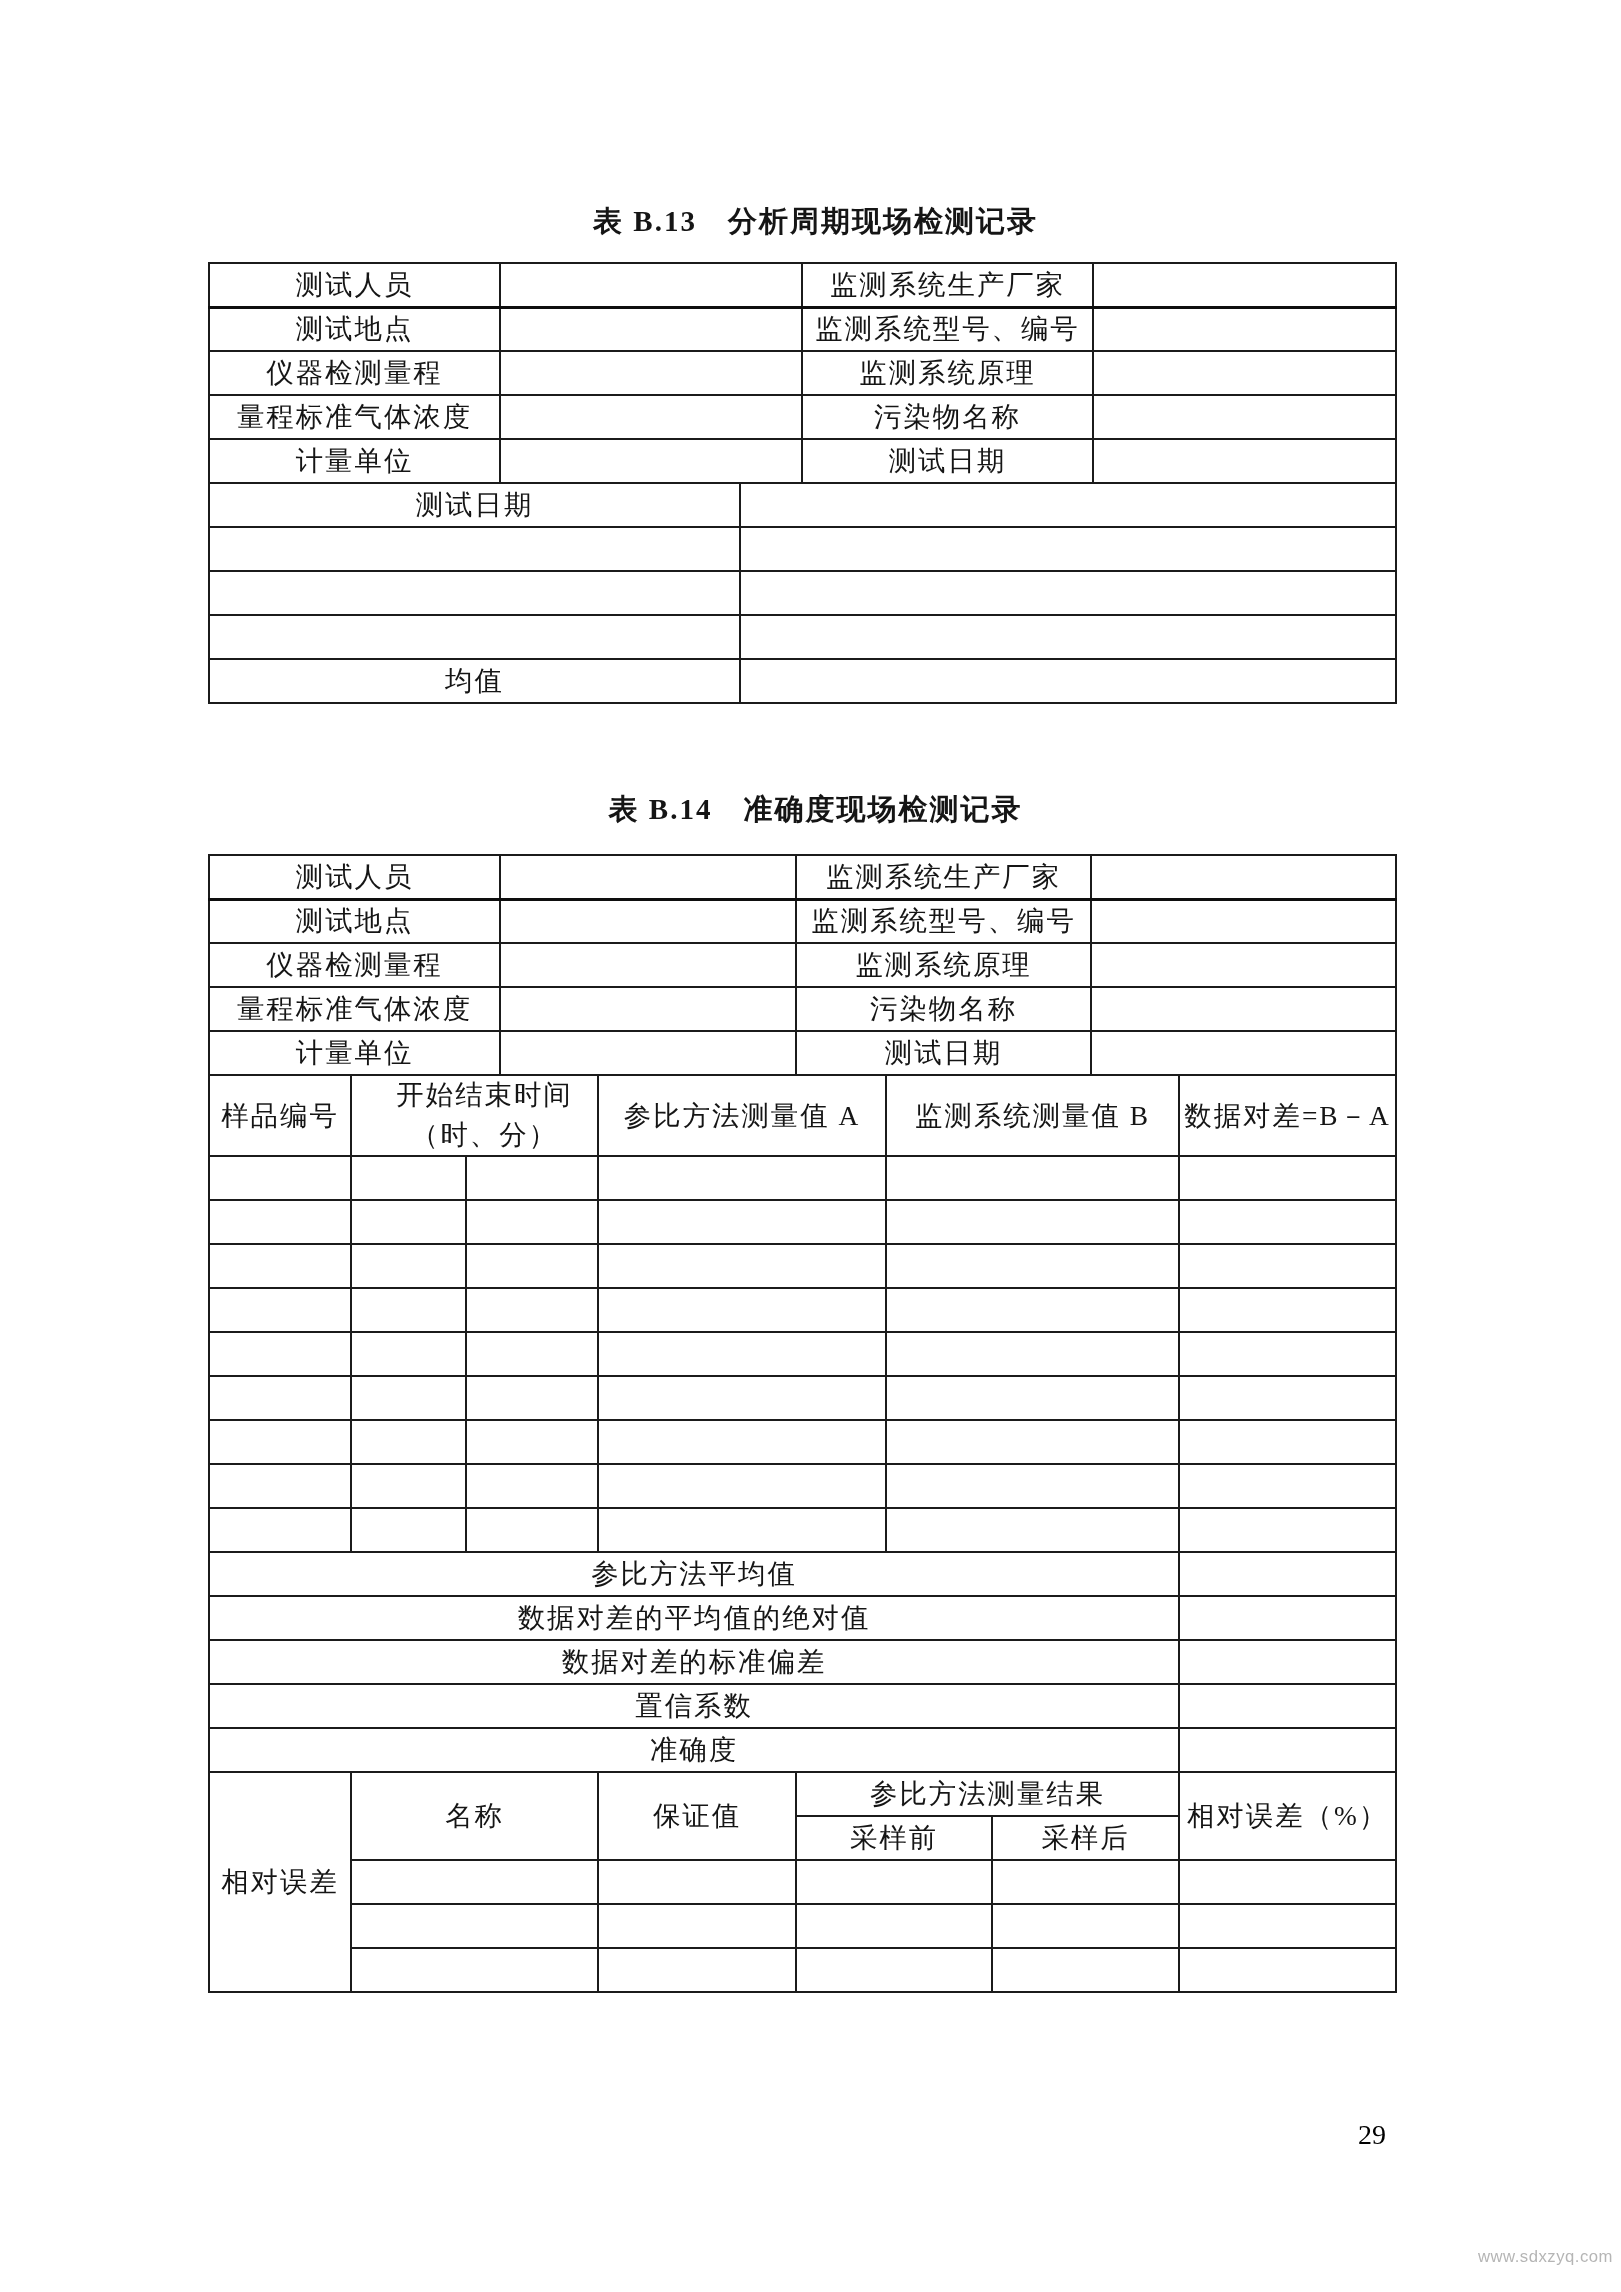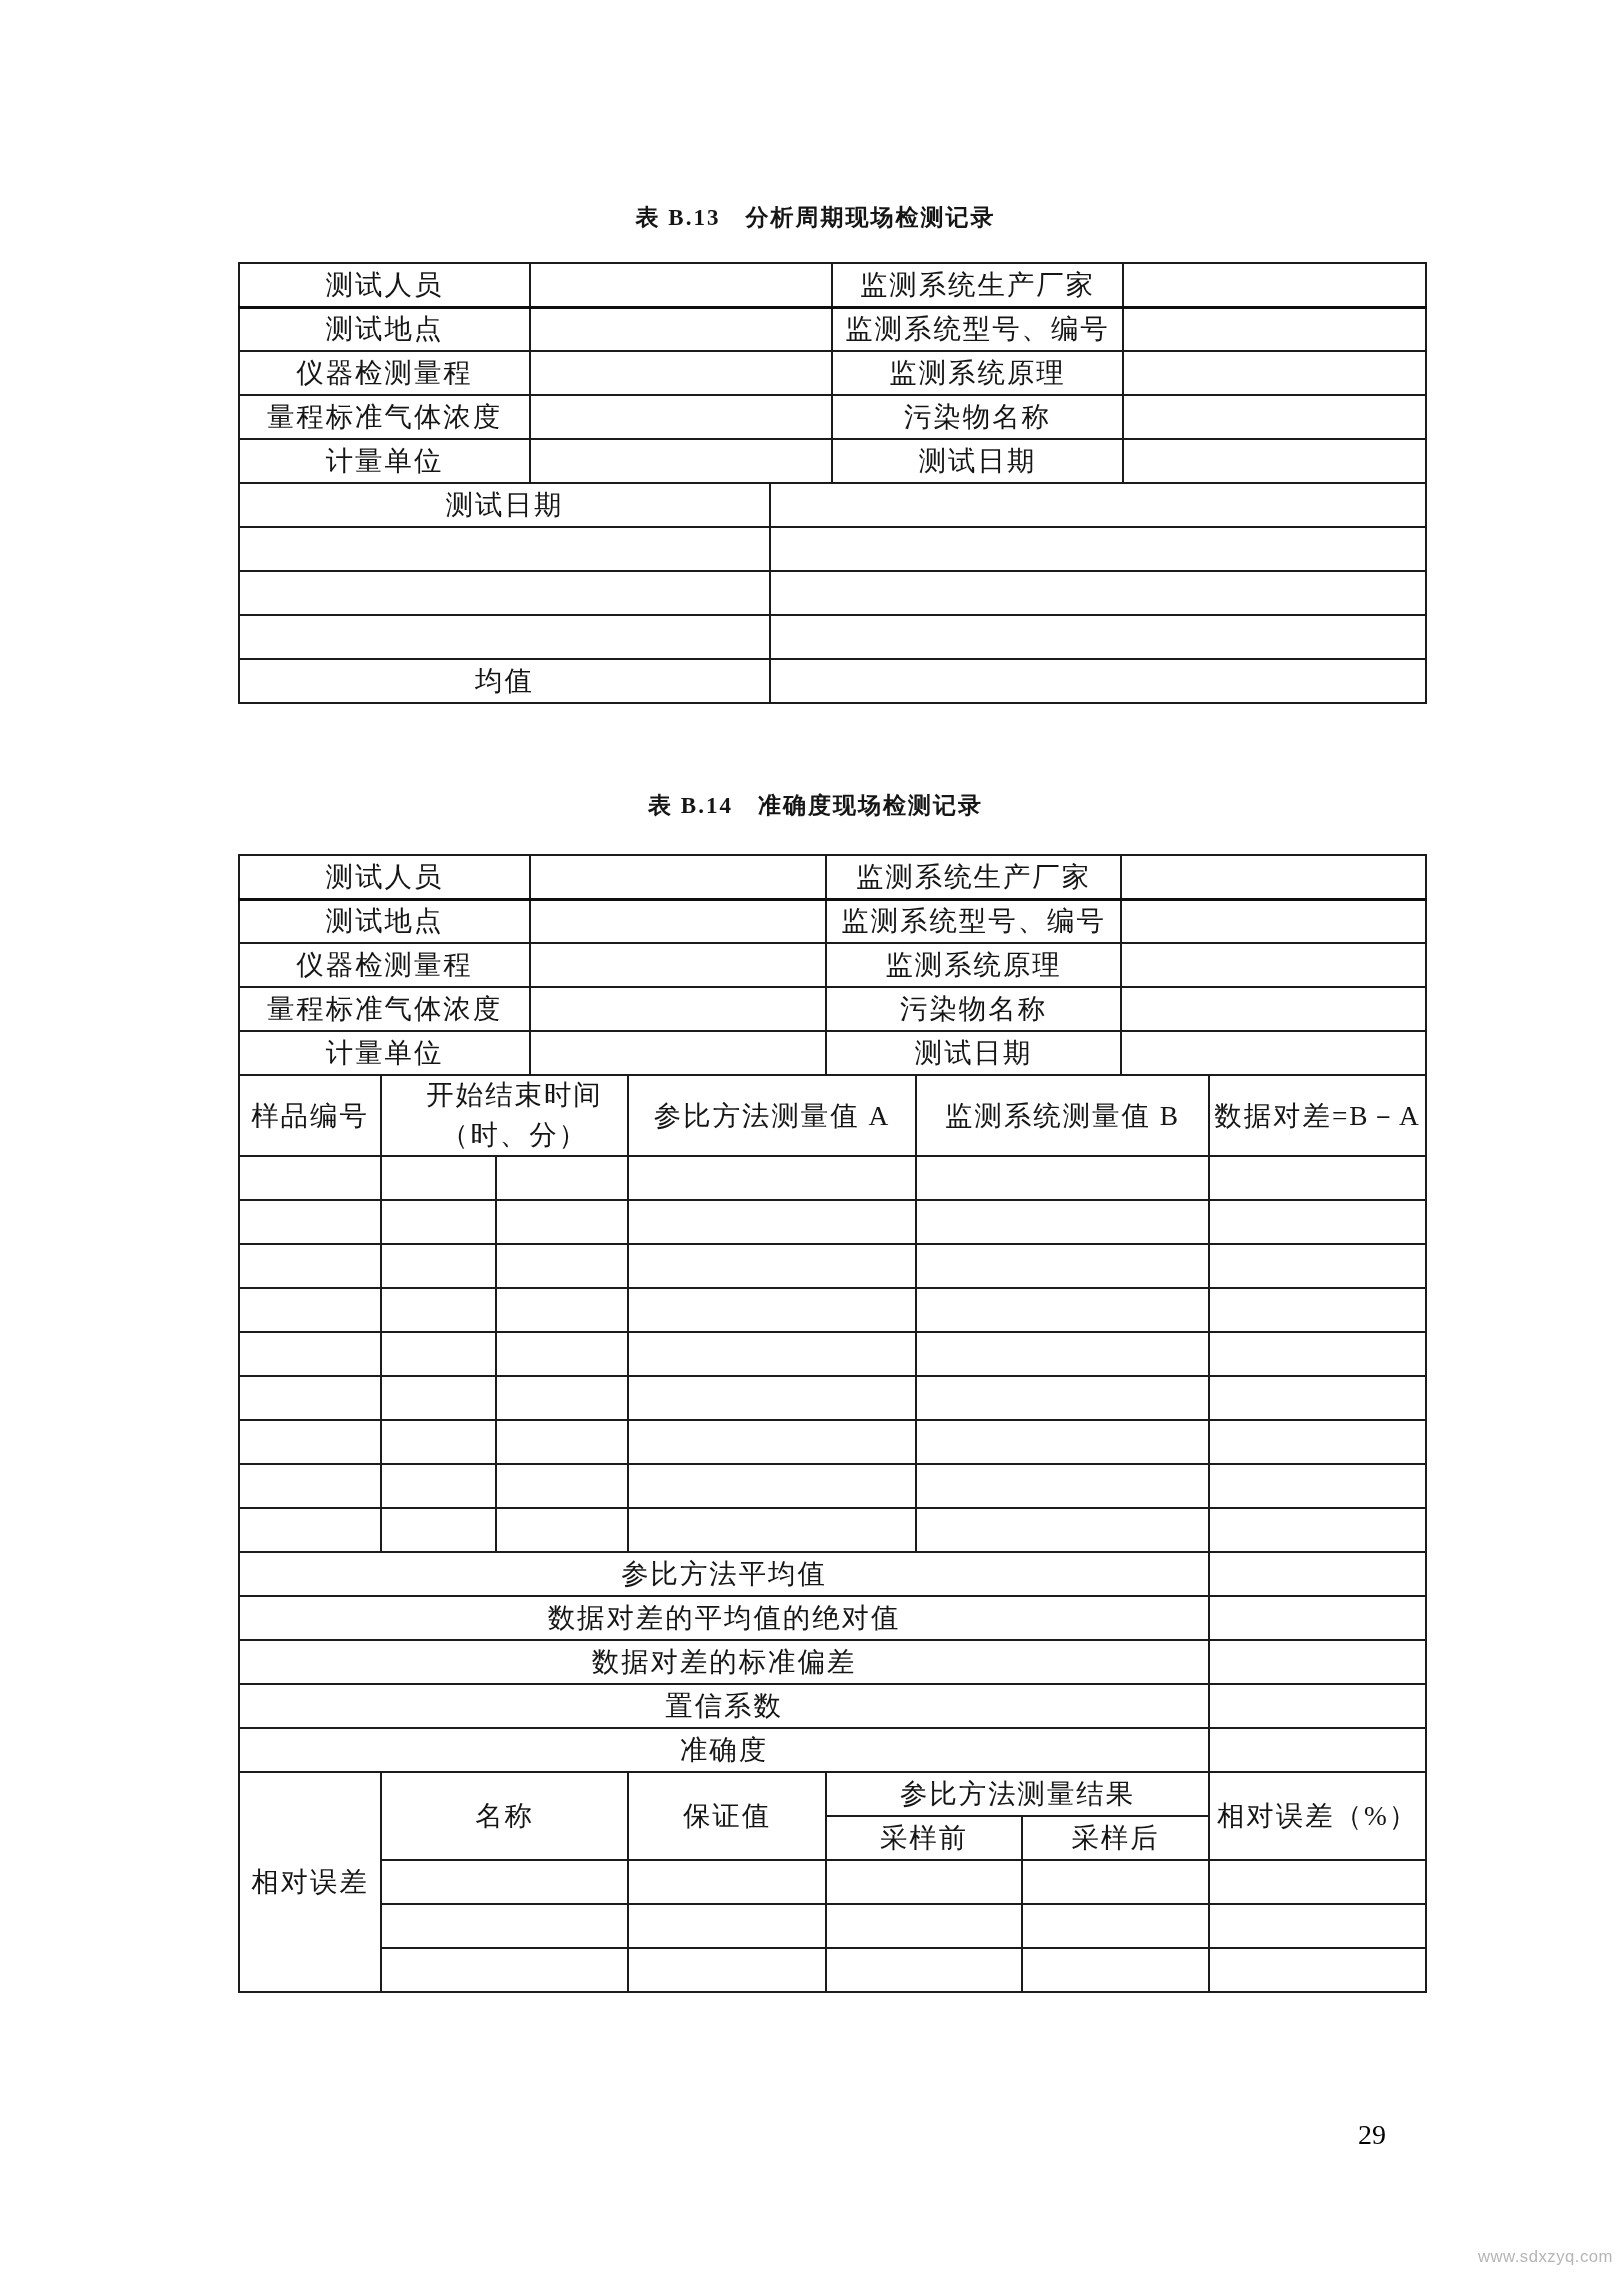--- a/index.html
+++ b/index.html
@@ -7,26 +7,26 @@
     position:relative;
     width:1621px; height:2293px;
     background:#ffffff;
     font-family:"Liberation Serif","DejaVu Serif",serif;
     color:#151515;
     overflow:hidden;
   }
   .tbl-title {
     position:absolute; left:222px; width:1187px;
     text-align:center;
-    font-size:23px; font-weight:bold;
+    font-size:29px; font-weight:bold;
     letter-spacing:2px;
     white-space:pre;
   }
   table.tbl {
-    position:absolute; left:238px;
+    position:absolute; left:208px;
     width:1187px;
     border-collapse:collapse;
     table-layout:fixed;
     border:2.9px solid #101010;
   }
   table.tbl td {
     border:2px solid #1b1b1b;
     text-align:center;
     vertical-align:middle;
     font-size:27.4px;

